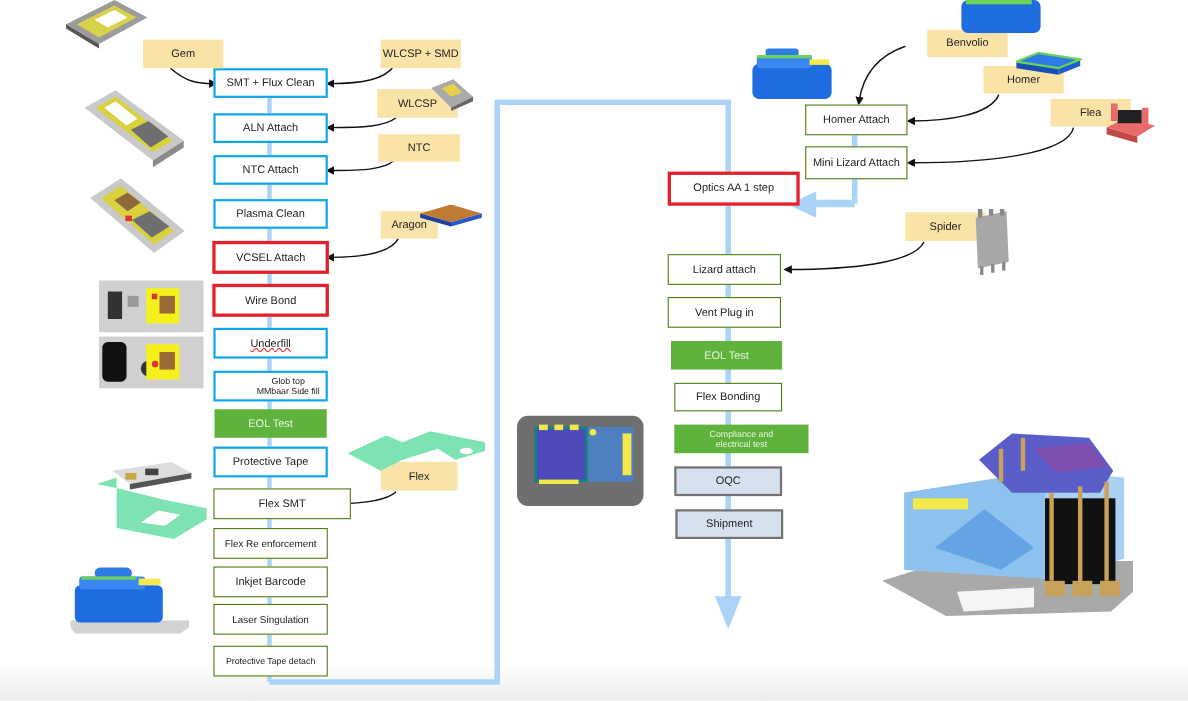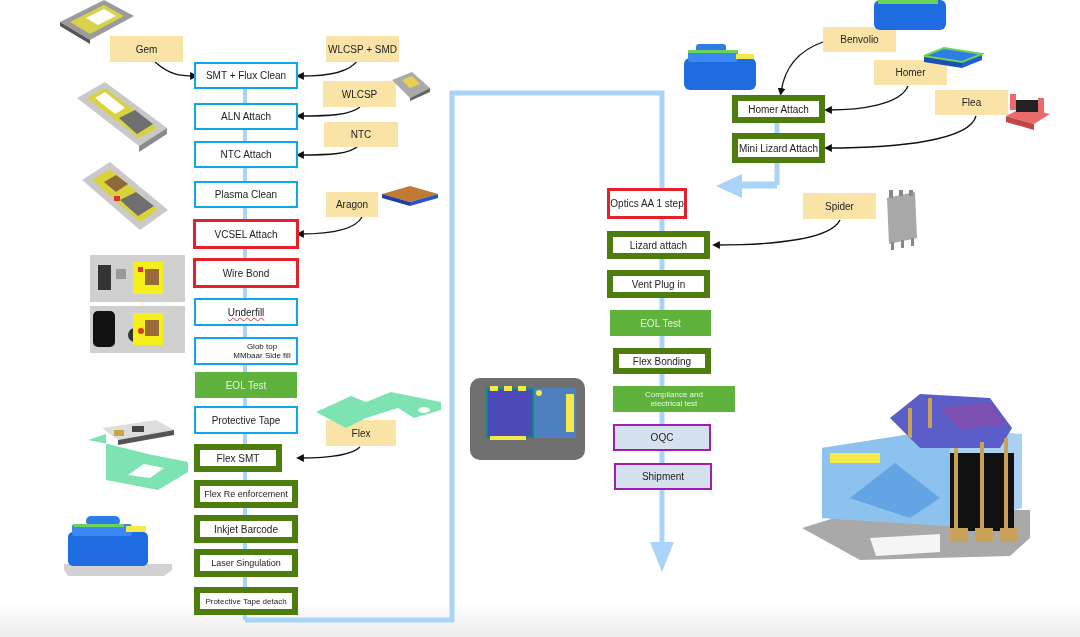--- a/index.html
+++ b/index.html
@@ -5,27 +5,27 @@
   html, body { margin:0; padding:0; }
   body { width:1080px; height:637px; position:relative; overflow:hidden;
          background:#ffffff; font-family:"Liberation Sans", sans-serif; }
   .bottom-fade { position:absolute; left:0; right:0; bottom:0; height:34px;
          background:linear-gradient(to bottom, rgba(255,255,255,0), #ececec); }
   svg.flow { position:absolute; left:0; top:0; width:1080px; height:637px; }
   .step { position:absolute; box-sizing:border-box; background:#fff;
           display:flex; align-items:center; justify-content:center; text-align:center;
           font-size:10px; color:#222; line-height:11px; }
   .step.orange { border:2px solid #0ea5e9; }
-  .step.blue   { border:6px solid #4d7c0f; }
+  .step.blue   { border:1px solid #4d7c0f; }
   .step.red    { border:3px solid #e4202a; }
   .step.green  { background:#5fb33d; color:#e8f6df; border:none; }
-  .step.grey   { background:#d6e1ef; border:2px solid #a21caf; }
+  .step.grey   { background:#d6e1ef; border:2px solid #737373; }
   .step.small  { font-size:8px; line-height:9px; }
   .tag { position:absolute; background:#f9e3a7; font-size:10px; color:#222;
-         display:flex; align-items:center; justify-content:center; }
+         display:flex; align-items:center; justify-content:center;margin-left:20px; }
   .u { text-decoration:underline wavy #d33; text-decoration-thickness:1px; }
   .pic { position:absolute; }
 </style>
 </head>
 <body>
 
 <div class="bottom-fade"></div>
 
 <svg class="flow" viewBox="0 0 1080 637">
   <defs>
@@ -65,37 +65,37 @@
 <div class="step red" style="left:193px;top:258px;width:106px;height:30px;">Wire Bond</div>
 <div class="step orange" style="left:194px;top:298px;width:104px;height:28px;">
     <span class="u">Underfill</span>
   </div>
 <div class="step orange small" style="left:194px;top:337px;width:104px;height:28px;flex-direction:column;padding-left:32px;">
   <span>Glob top</span>
   <span>MMbaar Side fill</span>
 </div>
 <div class="step green" style="left:195px;top:372px;width:102px;height:26px;">EOL Test</div>
 <div class="step orange" style="left:194px;top:406px;width:104px;height:28px;">Protective Tape</div>
-<div class="step blue" style="left:194px;top:444px;width:88px;height:28px;">Flex SMT</div>
+<div class="step blue" style="left:194px;top:444px;width:125px;height:28px;">Flex SMT</div>
 <div class="step blue small" style="left:194px;top:480px;width:104px;height:28px;font-size:9px;">Flex Re enforcement</div>
 <div class="step blue" style="left:194px;top:515px;width:104px;height:28px;">Inkjet Barcode</div>
 <div class="step blue small" style="left:194px;top:549px;width:104px;height:28px;font-size:9px;">Laser Singulation</div>
 <div class="step blue small" style="left:194px;top:587px;width:104px;height:28px;">Protective Tape detach</div>
 
 <div class="tag" style="left:110px;top:36px;width:73px;height:26px;">Gem</div>
 <div class="tag" style="left:326px;top:36px;width:73px;height:26px;">WLCSP + SMD</div>
 <div class="tag" style="left:323px;top:81px;width:73px;height:26px;">WLCSP</div>
 <div class="tag" style="left:324px;top:122px;width:74px;height:25px;">NTC</div>
 <div class="tag" style="left:326px;top:192px;width:52px;height:25px;">Aragon</div>
 <div class="tag" style="left:326px;top:420px;width:70px;height:26px;">Flex</div>
 
 <div class="step blue" style="left:732px;top:95px;width:93px;height:28px;">Homer Attach</div>
 <div class="step blue" style="left:732px;top:133px;width:93px;height:30px;">Mini Lizard Attach</div>
 
-<div class="step red" style="left:607px;top:188px;width:80px;height:31px;">Optics AA 1 step</div>
+<div class="step red" style="left:607px;top:156px;width:120px;height:31px;">Optics AA 1 step</div>
 <div class="step blue" style="left:607px;top:231px;width:103px;height:28px;">Lizard attach</div>
 <div class="step blue" style="left:607px;top:270px;width:103px;height:28px;">Vent Plug in</div>
 <div class="step green" style="left:610px;top:310px;width:101px;height:26px;">EOL Test</div>
 <div class="step blue" style="left:613px;top:348px;width:98px;height:26px;">Flex Bonding</div>
 <div class="step green small" style="left:613px;top:386px;width:122px;height:26px;flex-direction:column;">
   <span>Compliance and</span>
   <span>electrical test</span>
 </div>
 <div class="step grey" style="left:613px;top:424px;width:98px;height:27px;">OQC</div>
 <div class="step grey" style="left:614px;top:463px;width:98px;height:27px;">Shipment</div>

